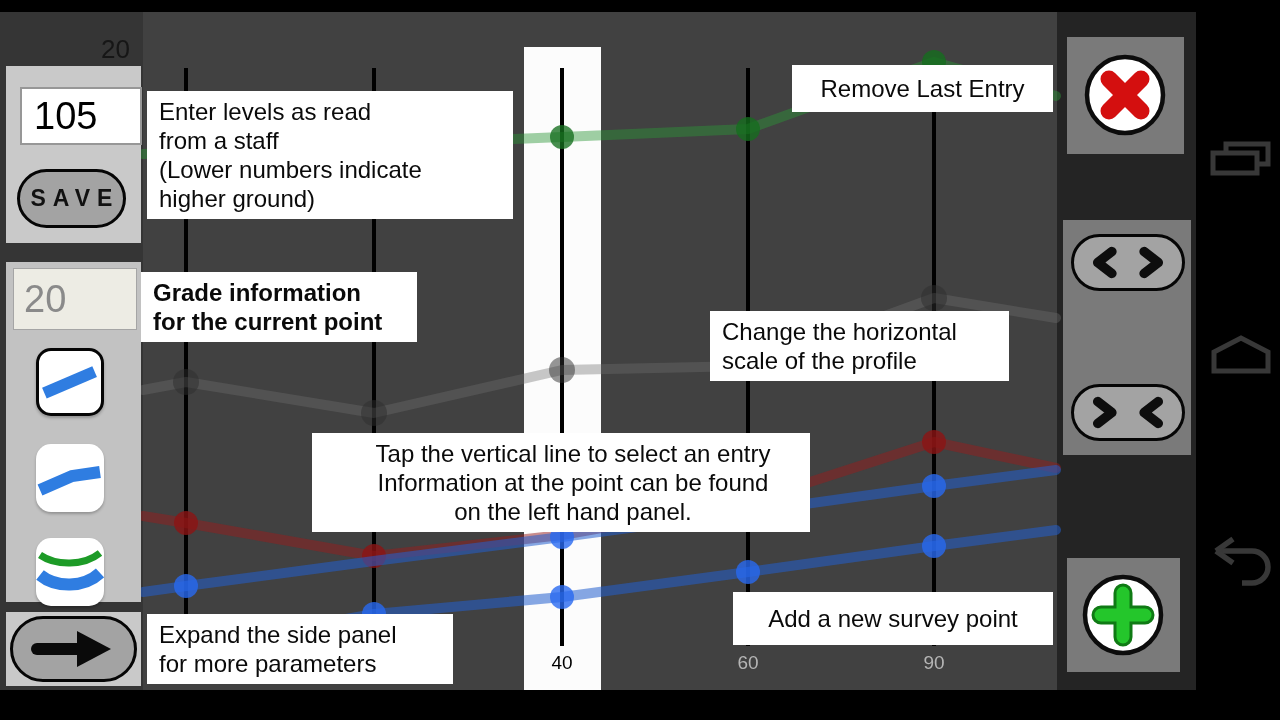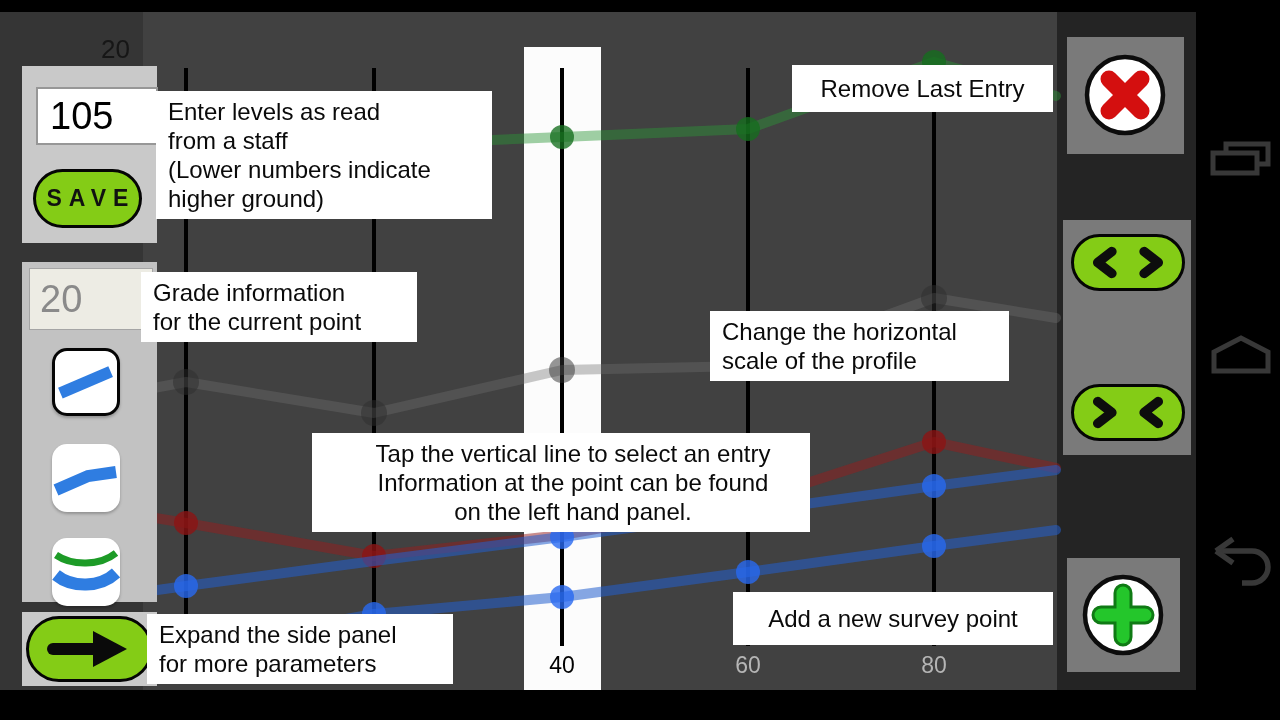--- a/index.html
+++ b/index.html
@@ -7,28 +7,28 @@
         font-family:"Liberation Sans",sans-serif;}
   .abs{position:absolute;}
   
   #left-strip{left:0;top:0;width:143px;height:720px;background:#353535;}
   #right-strip{left:1057px;top:0;width:139px;height:720px;background:#242424;}
   #top-bar{left:0;top:0;width:1196px;height:12px;background:#000;}
   #bottom-bar{left:0;top:690px;width:1196px;height:30px;background:#000;}
   #nav-bar{left:1196px;top:0;width:84px;height:720px;background:#000;}
   
   #chart-svg{left:0;top:0;width:1280px;height:720px;}
-  .x-tick{position:absolute;top:652px;transform:translateX(-50%);font-size:23px;}
+  .x-tick{position:absolute;top:652px;transform:translateX(-50%);font-size:19px;}
   #scale-label{left:58px;top:34px;width:72px;text-align:right;font-size:26px;color:#161616;}
   
-  .panel{background:#c9c9c9;margin-left:16px;}
+  .panel{background:#c9c9c9;}
   #panel-top{left:6px;top:66px;width:135px;height:177px;}
   #level-input{left:14px;top:21px;width:106px;height:54px;background:#fff;border:2px solid #979797;
     font-size:38px;padding:0 0 0 12px;color:#000;font-family:"Liberation Sans",sans-serif;}
-  .pill-btn{background:#84cc16;border:3.5px solid #050505;border-radius:33px;display:flex;
+  .pill-btn{background:#a3a3a3;border:3.5px solid #050505;border-radius:33px;display:flex;
     align-items:center;justify-content:center;box-sizing:border-box;}
   #save-btn{left:11px;top:103px;width:109px;height:59px;font-size:23px;font-weight:bold;
     letter-spacing:7px;text-indent:7px;color:#111;}
   #panel-mid{left:6px;top:262px;width:135px;height:340px;background:#c2c2c2;}
   #grade-input{left:7px;top:6px;width:112px;height:60px;background:#edece4;border:1px solid #a5a5a5;
     font-size:38px;color:#8a8a8a;padding:0 0 0 10px;font-family:"Liberation Sans",sans-serif;}
   .grade-btn{left:30px;width:68px;height:68px;background:#fff;border-radius:15px;box-sizing:border-box;
     box-shadow:0 2px 3px rgba(0,0,0,0.25);}
   .grade-btn.selected{border:3.5px solid #050505;}
   #panel-bot{left:6px;top:612px;width:135px;height:74px;}
@@ -36,22 +36,22 @@
   
   .sq-btn{background:#7a7a7a;display:flex;align-items:center;justify-content:center;}
   #remove-btn{left:1067px;top:37px;width:117px;height:117px;}
   #scale-panel{left:1063px;top:220px;width:128px;height:235px;background:#7a7a7a;}
   .scale-pill{left:8px;width:114px;height:57px;border-radius:29px;}
   #scale-out{top:14px;} #scale-in{top:164px;}
   #add-btn{left:1067px;top:558px;width:113px;height:114px;}
   
   .tooltip{background:#fff;color:#0a0a0a;font-size:24px;line-height:29px;padding:6px 12px;
     white-space:pre-line;box-sizing:border-box;}
-  #tt-enter{left:156px;top:91px;width:336px;}
-  #tt-grade{left:141px;top:272px;width:276px;}
+  #tt-enter{left:147px;top:91px;width:366px;}
+  #tt-grade{left:141px;top:272px;width:276px;font-weight:bold;}
   #tt-remove{left:792px;top:65px;width:261px;text-align:center;padding:9px 6px;}
   #tt-scale{left:710px;top:311px;width:299px;}
   #tt-tap{left:312px;top:433px;width:498px;text-align:center;padding-left:36px;}
   #tt-add{left:733px;top:592px;width:320px;text-align:center;padding:12px 6px;}
   #tt-expand{left:147px;top:614px;width:306px;}
 </style>
 </head>
 <body>
 
 <div id="root">
@@ -88,21 +88,21 @@
       <circle cx="934" cy="486" r="12" fill="rgba(40,105,240,0.8)"></circle>
       <polyline points="186,648 374,614 562,597 748,572 934,546 1056,530" fill="none" stroke="rgba(35,95,205,0.55)" stroke-width="10" stroke-linejoin="round" stroke-linecap="round"></polyline>
       <circle cx="374" cy="614" r="12" fill="rgba(40,105,240,0.8)"></circle>
       <circle cx="562" cy="597" r="12" fill="rgba(40,105,240,0.8)"></circle>
       <circle cx="748" cy="572" r="12" fill="rgba(40,105,240,0.8)"></circle>
       <circle cx="934" cy="546" r="12" fill="rgba(40,105,240,0.8)"></circle>
     </svg>
   <div id="x-ticks">
       <div class="x-tick" style="left: 562px; color: rgb(0, 0, 0);">40</div>
       <div class="x-tick" style="left: 748px; color: rgb(181, 181, 181);">60</div>
-      <div class="x-tick" style="left: 934px; color: rgb(181, 181, 181);">80</div>
+      <div class="x-tick" style="left: 934px; color: rgb(181, 181, 181);">90</div>
     </div>
   <div class="abs" id="scale-label">20</div>
 
   <div class="abs panel" id="panel-top">
     <input class="abs" id="level-input" readonly="" value="105" style="">
     <div class="abs pill-btn" id="save-btn">SAVE</div>
   </div>
 
   <div class="abs panel" id="panel-mid">
     <input class="abs" id="grade-input" readonly="" value="20" style="">

